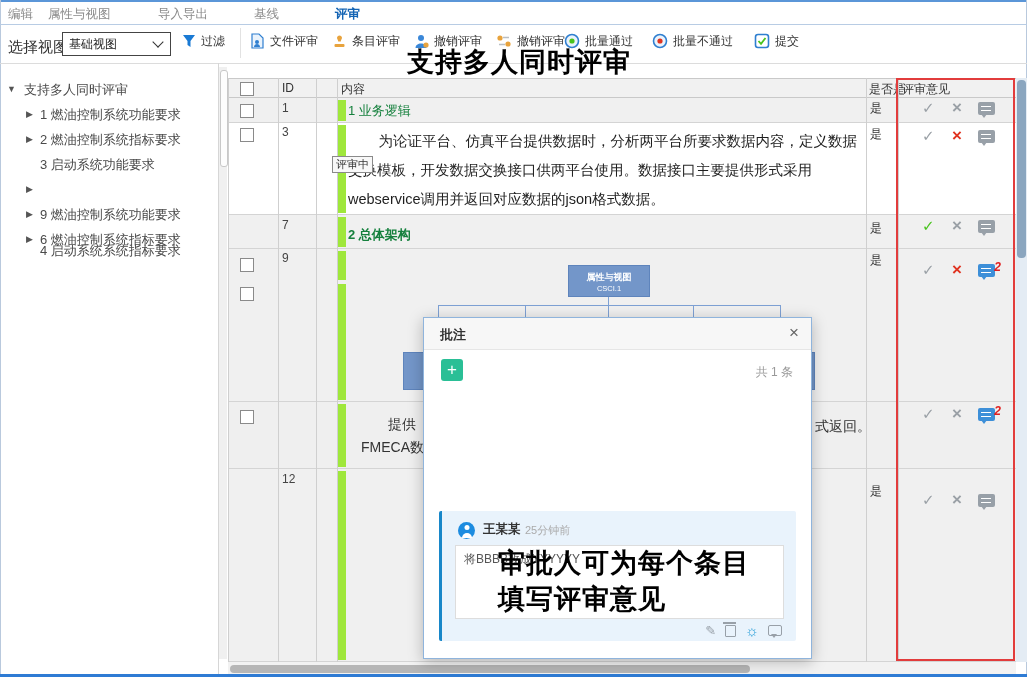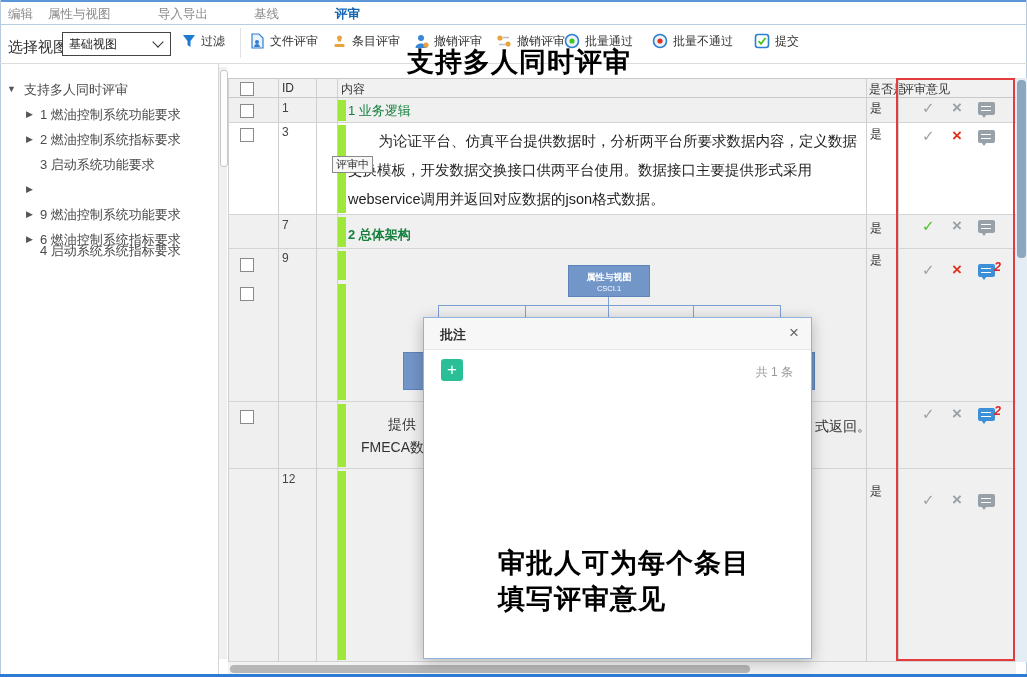--- a/index.html
+++ b/index.html
@@ -296,17 +296,31 @@
 
   <div class="modal">
     <div class="mhead">
       <span class="mtitle">批注</span>
       <span class="mclose">×</span>
     </div>
     <div class="plusbtn">+</div>
     <span class="mcount">共 1 条</span>
 
 
+    <div class="card hl" style="top:193px;height:130px;">
+      <div class="avt blue" style="left:16px;top:11px;width:17px;height:17px;"></div>
+      <span class="cname" style="left:41px;top:10px;">王某某</span>
+      <span class="ctime" style="left:83px;top:12px;">25分钟前</span>
+      <div class="editbox">
+        <span class="etext">将BBBB改成YYYYYY</span>
+      </div>
+      <div class="mtool" style="top:112px;">
+        <span class="pencil">✎</span>
+        <span class="trash"></span>
+        <span class="bulb">☼</span>
+        <span class="cmticon"></span>
+      </div>
+    </div>
   </div>
 
   <div class="bigtext" style="left:498px;top:581px;">填写评审意见</div>
   <div class="bigtext" style="left:498px;top:545px;">审批人可为每个条目</div>
 </div>
 
 </body></html>

